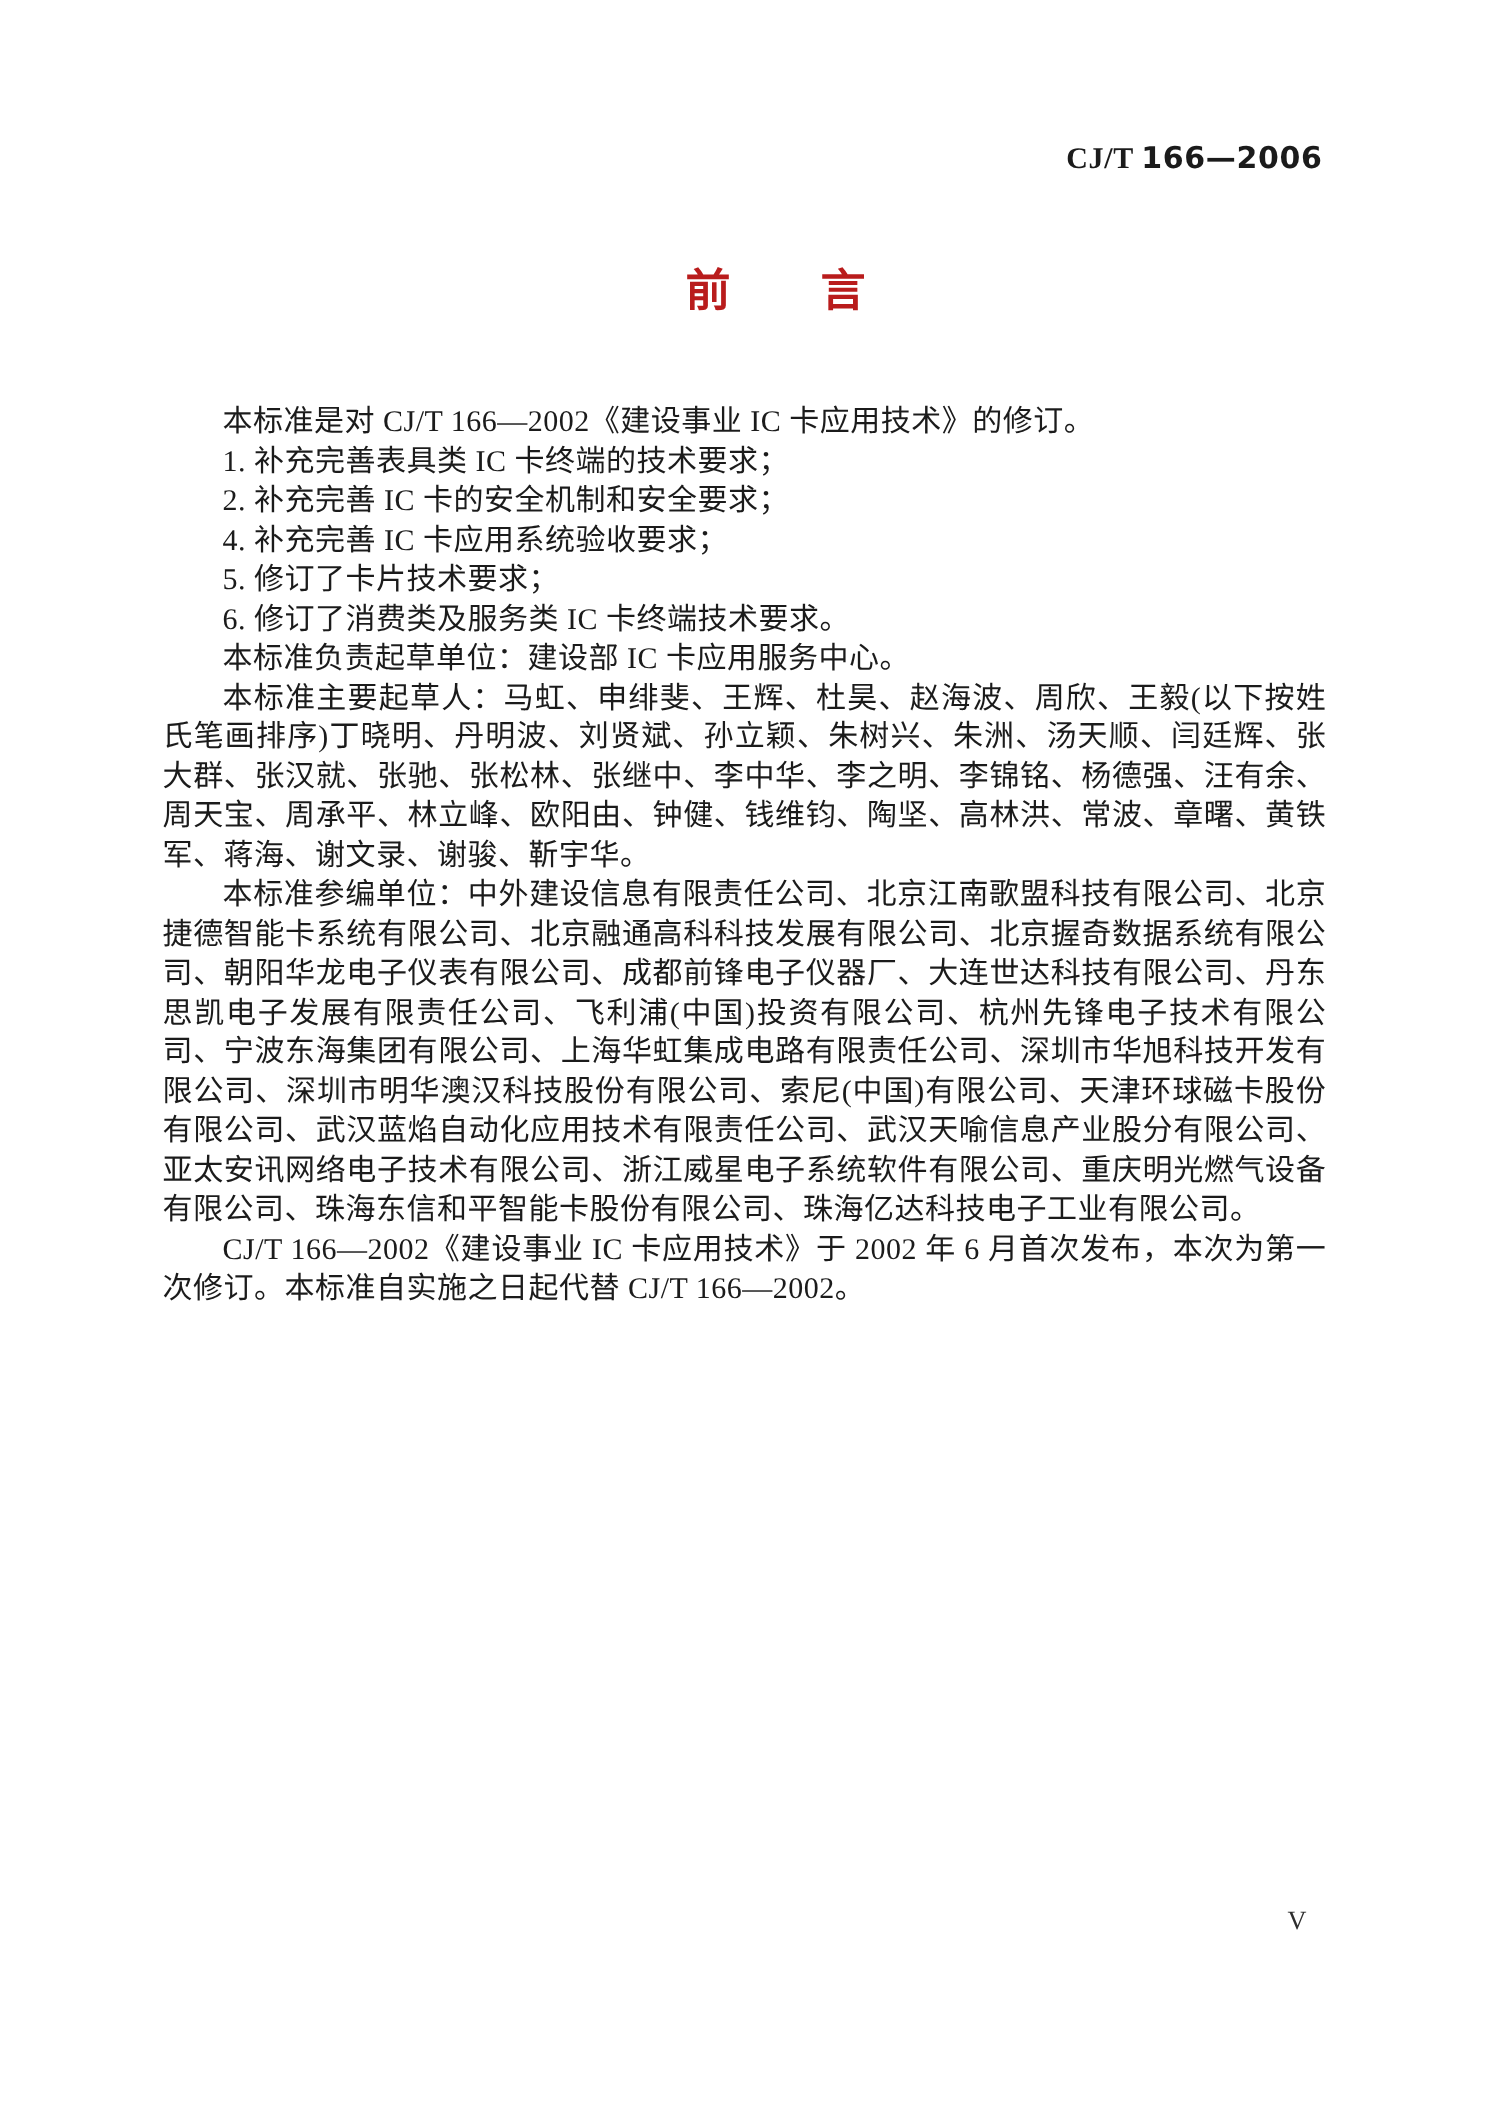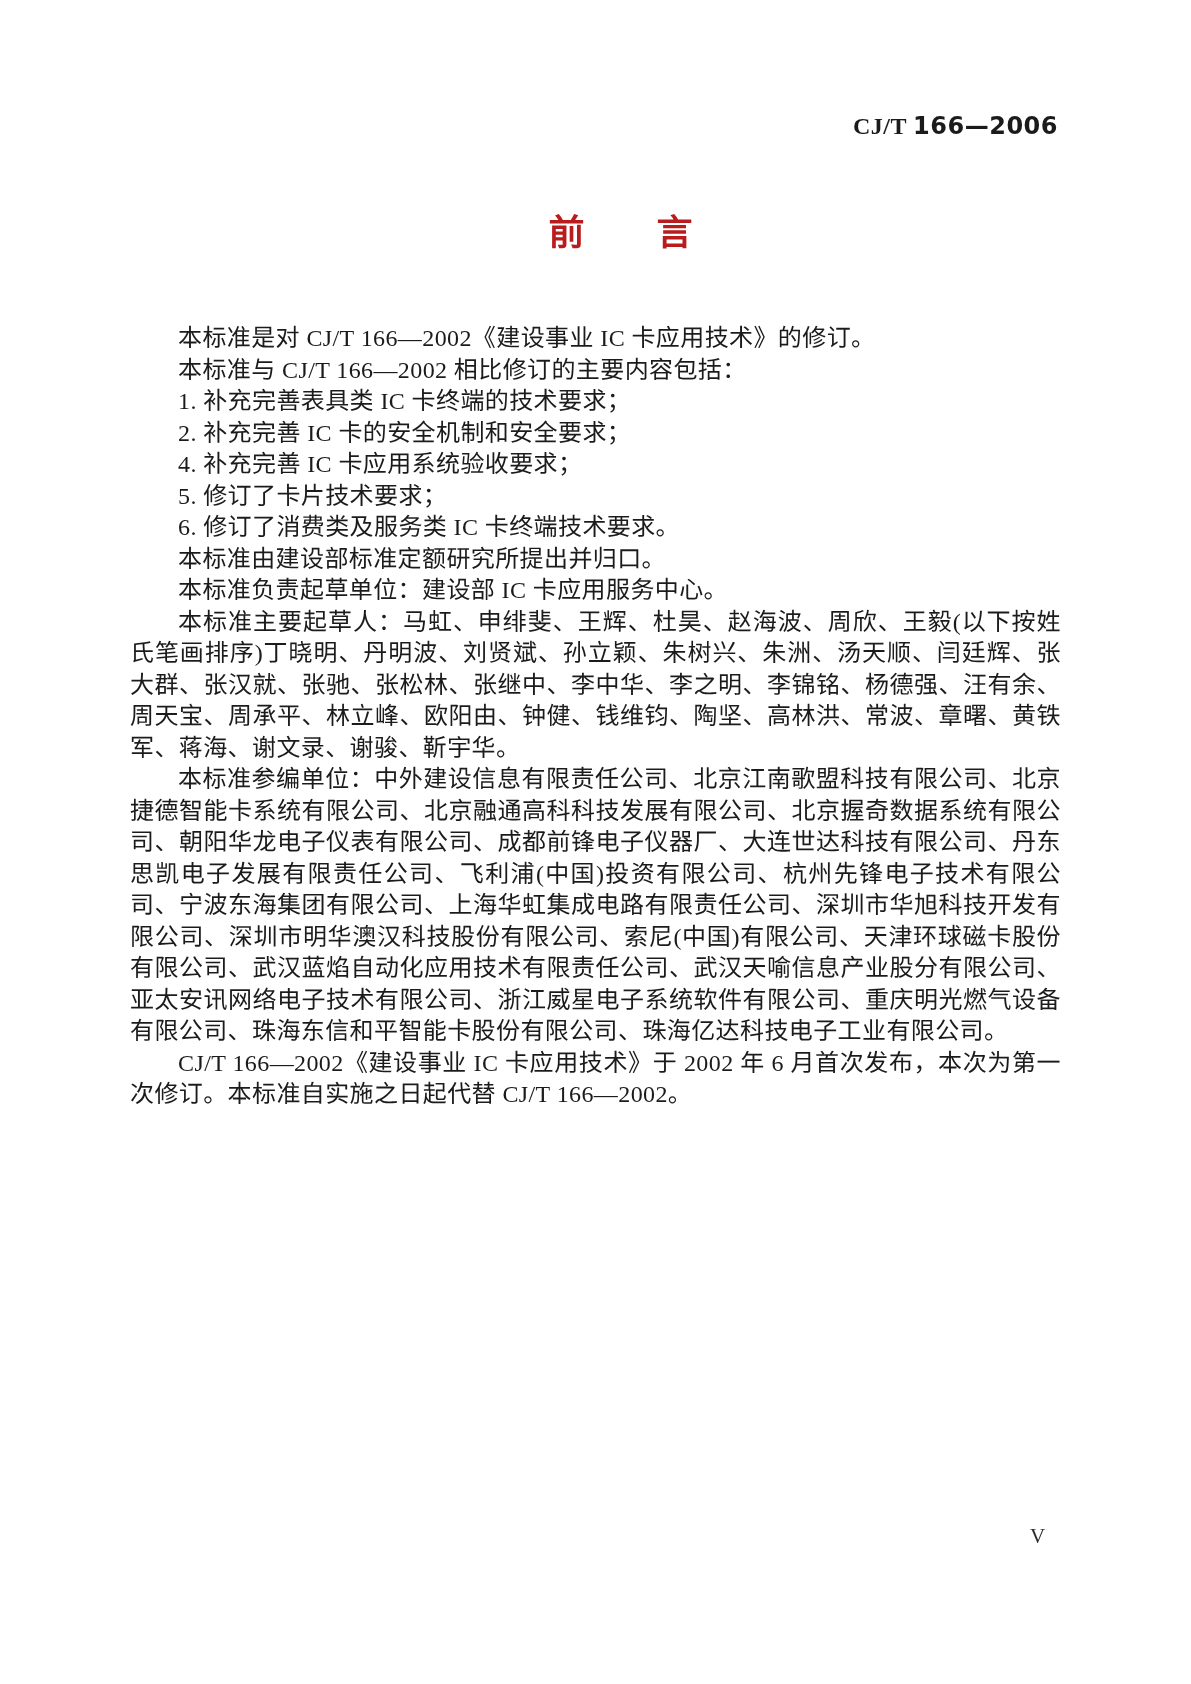--- a/index.html
+++ b/index.html
@@ -77,27 +77,25 @@
 
   <div class="header-code">
     <span class="code-prefix">CJ/T</span>
     <span class="code-number">166—2006</span>
   </div>
 
   <h1 class="doc-title">前　　言</h1>
 
   <div class="doc-body">
     <p>本标准是对 CJ/T 166—2002《建设事业 IC 卡应用技术》的修订。</p>
-    <p>本标准与 CJ/T 166—2002 相比修订的主要内容包括：</p>
     <p>1. 补充完善表具类 IC 卡终端的技术要求；</p>
     <p>2. 补充完善 IC 卡的安全机制和安全要求；</p>
     <p>4. 补充完善 IC 卡应用系统验收要求；</p>
     <p>5. 修订了卡片技术要求；</p>
     <p>6. 修订了消费类及服务类 IC 卡终端技术要求。</p>
-    <p>本标准由建设部标准定额研究所提出并归口。</p>
     <p>本标准负责起草单位：建设部 IC 卡应用服务中心。</p>
     <p>本标准主要起草人：马虹、申绯斐、王辉、杜昊、赵海波、周欣、王毅(以下按姓氏笔画排序)丁晓明、丹明波、刘贤斌、孙立颖、朱树兴、朱洲、汤天顺、闫廷辉、张大群、张汉就、张驰、张松林、张继中、李中华、李之明、李锦铭、杨德强、汪有余、周天宝、周承平、林立峰、欧阳由、钟健、钱维钧、陶坚、高林洪、常波、章曙、黄铁军、蒋海、谢文录、谢骏、靳宇华。</p>
     <p>本标准参编单位：中外建设信息有限责任公司、北京江南歌盟科技有限公司、北京捷德智能卡系统有限公司、北京融通高科科技发展有限公司、北京握奇数据系统有限公司、朝阳华龙电子仪表有限公司、成都前锋电子仪器厂、大连世达科技有限公司、丹东思凯电子发展有限责任公司、飞利浦(中国)投资有限公司、杭州先锋电子技术有限公司、宁波东海集团有限公司、上海华虹集成电路有限责任公司、深圳市华旭科技开发有限公司、深圳市明华澳汉科技股份有限公司、索尼(中国)有限公司、天津环球磁卡股份有限公司、武汉蓝焰自动化应用技术有限责任公司、武汉天喻信息产业股分有限公司、亚太安讯网络电子技术有限公司、浙江威星电子系统软件有限公司、重庆明光燃气设备有限公司、珠海东信和平智能卡股份有限公司、珠海亿达科技电子工业有限公司。</p>
     <p>CJ/T 166—2002《建设事业 IC 卡应用技术》于 2002 年 6 月首次发布，本次为第一次修订。本标准自实施之日起代替 CJ/T 166—2002。</p>
   </div>
 
   <div class="page-number">V</div>
 
 </div>
 

